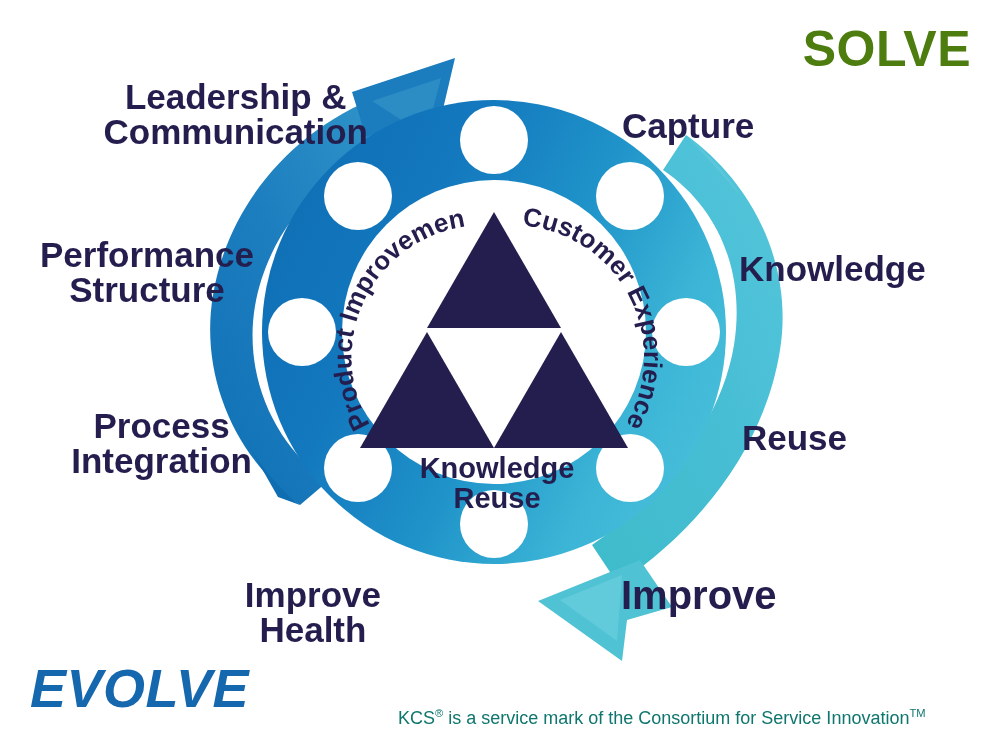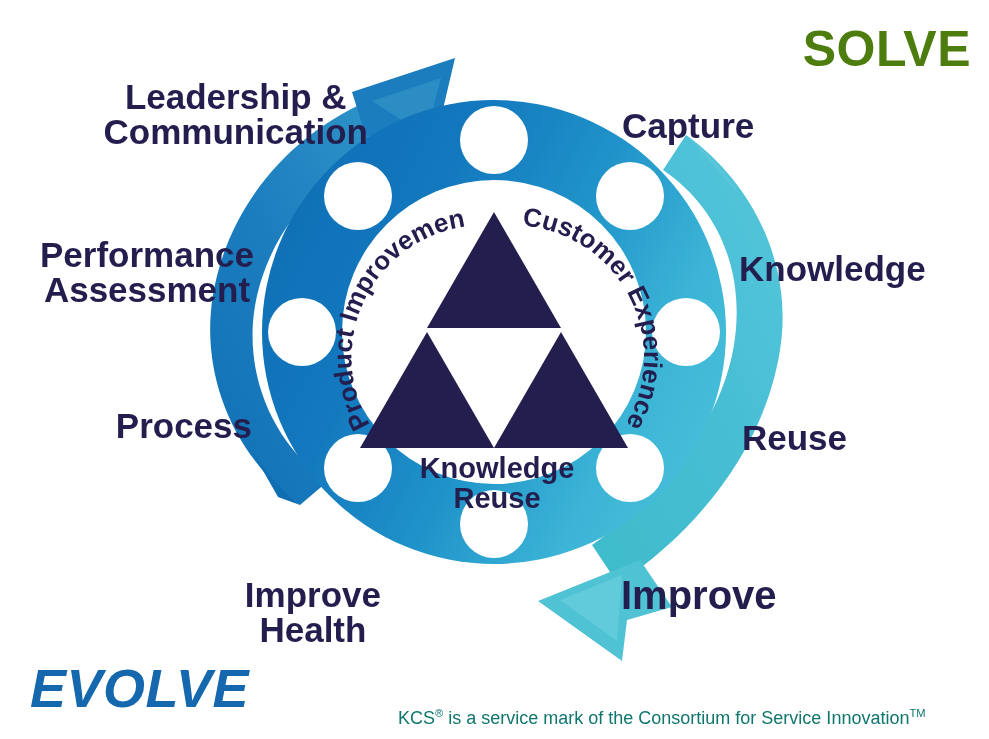--- a/index.html
+++ b/index.html
@@ -241,25 +241,26 @@
   <div class="corner-word" id="solve-word">SOLVE</div>
   <div class="corner-word" id="evolve-word">EVOLVE</div>
 
   <div class="outer-label lbl-left" id="label-leadership">
     <span class="stack-line">Leadership &amp;</span>
     <span class="stack-line">Communication</span>
   </div>
 
   <div class="outer-label lbl-left" id="label-performance">
     <span class="stack-line">Performance</span>
-    <span class="stack-line">Assessment</span>
+    <span class="stack-line">Structure</span>
   </div>
 
   <div class="outer-label lbl-left" id="label-process">
     <span class="stack-line">Process</span>
+    <span class="stack-line">Integration</span>
   </div>
 
   <div class="outer-label lbl-left" id="label-content">
     <span class="stack-line">Improve</span>
     <span class="stack-line">Health</span>
   </div>
 
   <div class="outer-label lbl-right" id="label-capture">
     <span class="stack-line">Capture</span>
   </div>

